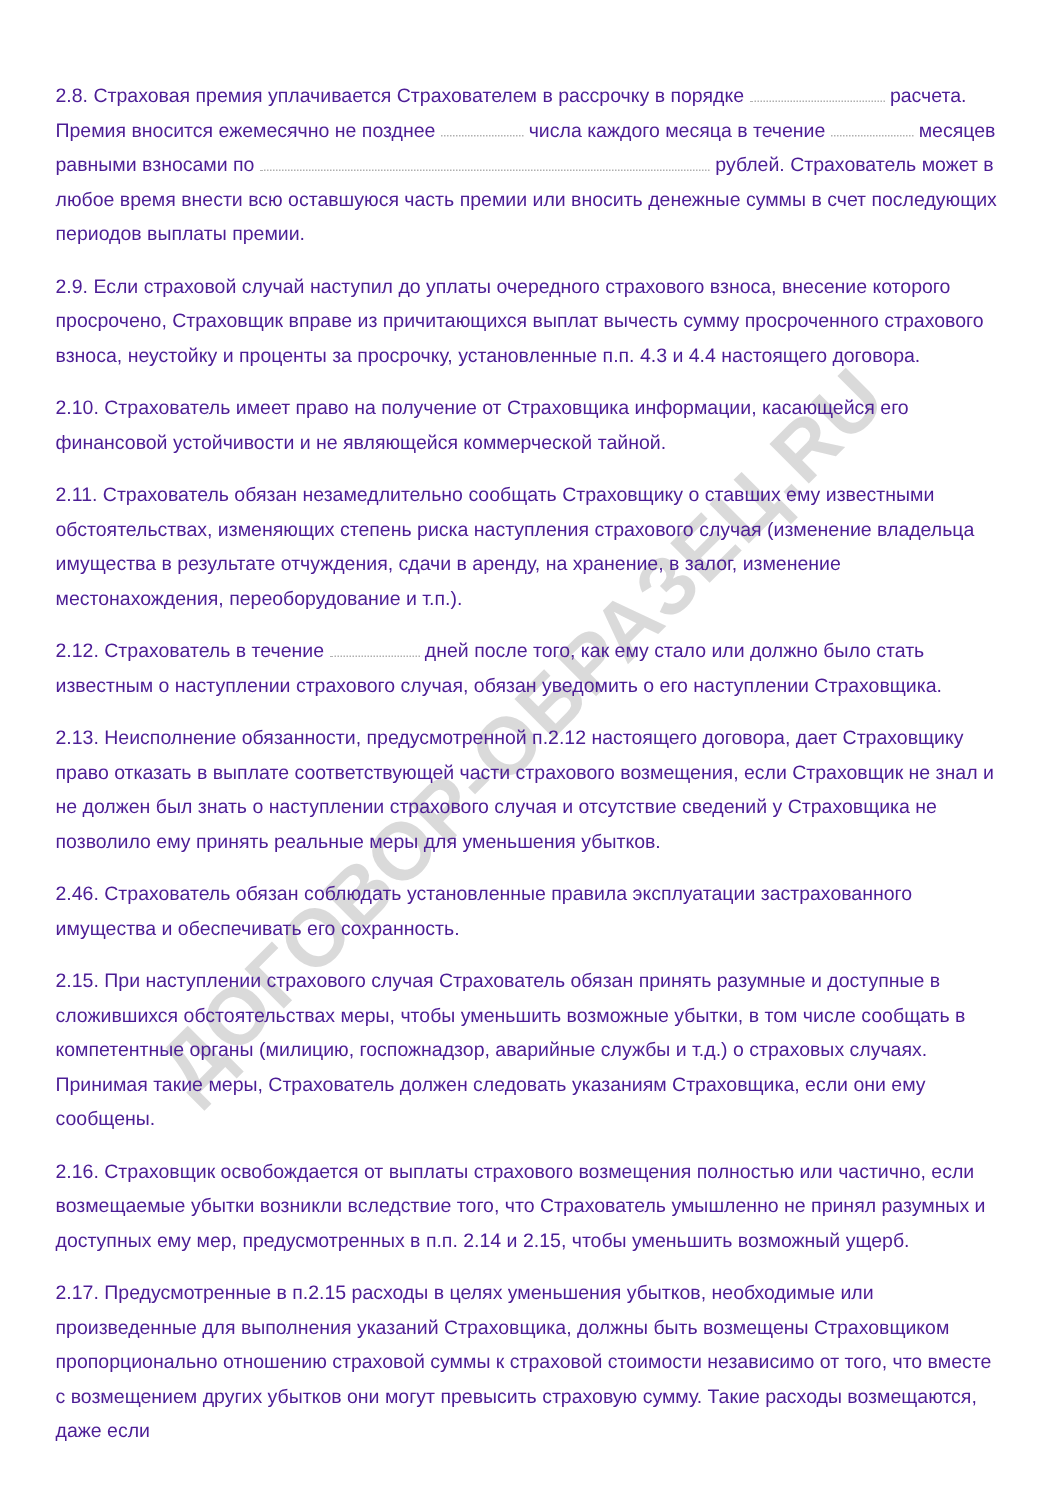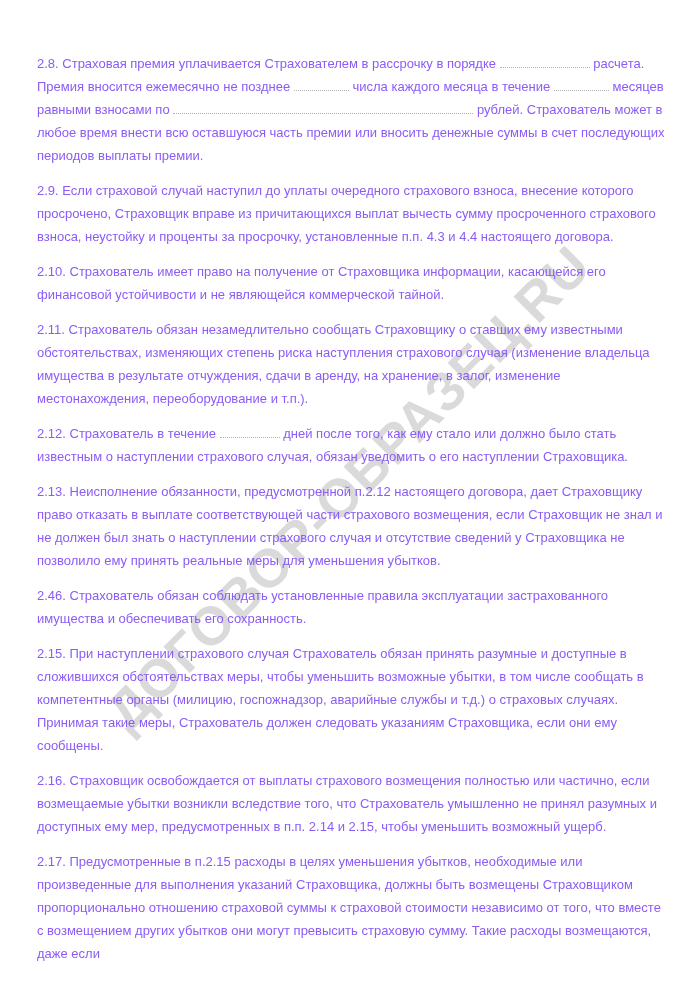--- a/index.html
+++ b/index.html
@@ -29,21 +29,21 @@
     user-select: none;
   }
   .content {
     position: absolute;
     left: 37px;
     top: 52px;
     width: 632px;
     z-index: 1;
     font-size: 13px;
     line-height: 23px;
-    color: #8b5cf6;
+    color: #4c1d95;
     text-align: left;
   }
   .para {
     margin: 0 0 12px 0;
   }
   .blank {
     display: inline-block;
     border-bottom: 1px dotted #b0b0b0;
     height: 12px;
     vertical-align: baseline;

